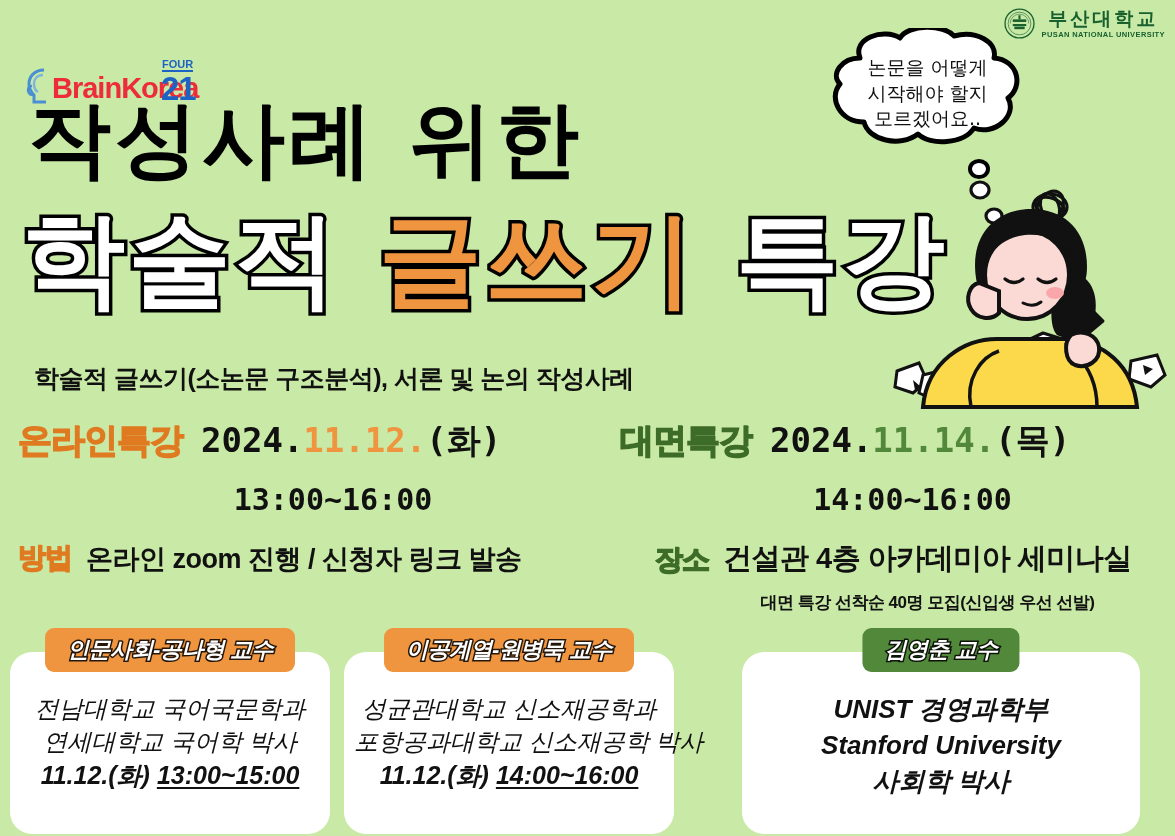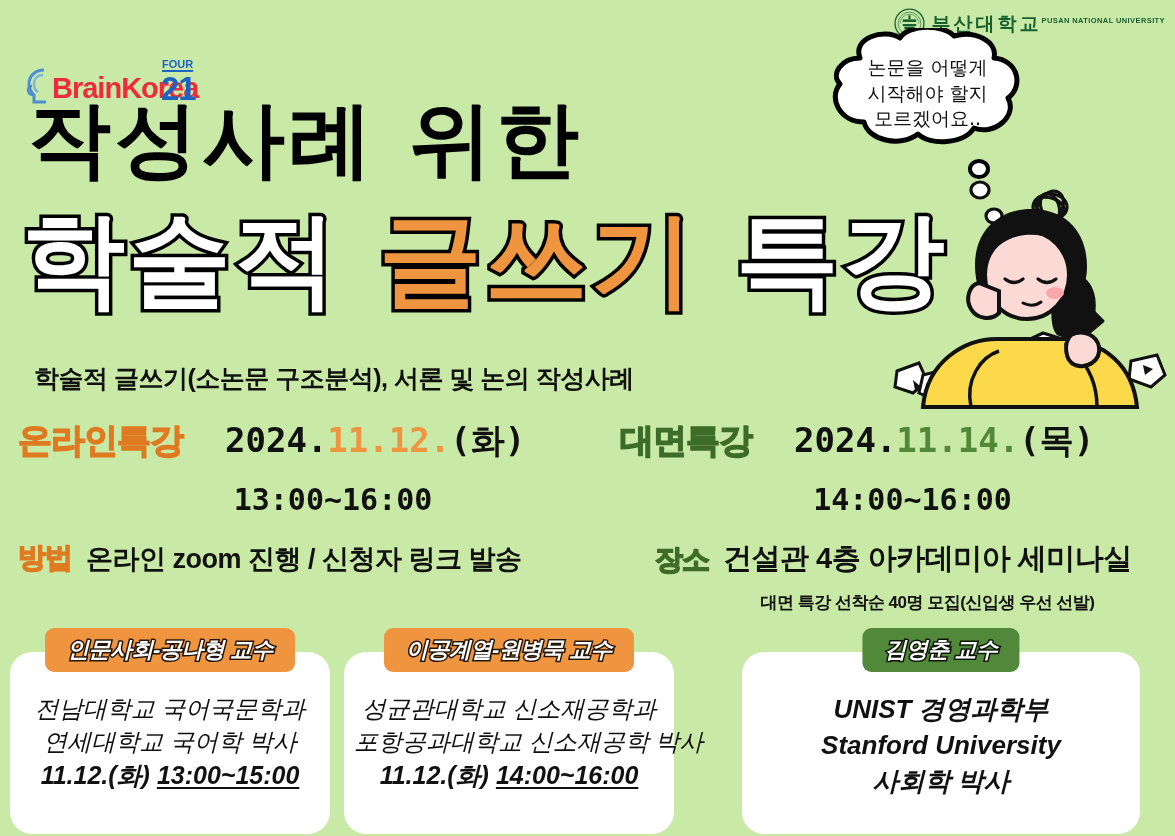--- a/index.html
+++ b/index.html
@@ -22,21 +22,21 @@
            color:#1d63c4;letter-spacing:0px;border-bottom:2px solid #1d63c4;line-height:11px;}
 
   .pre-start{position:absolute;left:198px;top:60px;
     border:3px solid #6b4a2f;background:#ffffff;
     padding:7px 16px 9px 16px;border-radius:2px;}
   .pre-start span{font-family:"DejaVu Sans Mono","Liberation Mono",monospace;
     font-size:24px;font-weight:bold;color:#1a1a1a;letter-spacing:-0.5px;white-space:nowrap;}
 
   .pnu{position:absolute;right:10px;top:8px;display:flex;align-items:center;gap:7px;}
   .pnu-emblem{width:31px;height:31px;flex:0 0 auto;}
-  .pnu-txt{display:flex;flex-direction:row;line-height:1;}
+  .pnu-txt{display:flex;flex-direction:column;line-height:1;align-items:center;}
   .pnu-kr{font-size:19px;font-weight:bold;color:#18612f;letter-spacing:3px;}
   .pnu-en{font-size:7.5px;font-weight:bold;color:#18612f;letter-spacing:0.4px;margin-top:3px;}
 
   
   .title1{position:absolute;left:28px;top:98px;font-size:83px;font-weight:bold;
     color:#000;letter-spacing:4px;line-height:1;white-space:nowrap;
     font-family:"DejaVu Sans","Liberation Sans",sans-serif;}
   .title2{position:absolute;left:22px;top:208px;font-size:103px;font-weight:bold;
     letter-spacing:3px;line-height:1;white-space:nowrap;
     font-family:"DejaVu Sans","Liberation Sans",sans-serif;}
@@ -45,21 +45,21 @@
 
   .subtitle{position:absolute;left:34px;top:362px;font-size:25px;font-weight:bold;
     color:#111;letter-spacing:-0.5px;white-space:nowrap;}
 
   
   .info{position:absolute;left:0;top:418px;width:1175px;height:200px;}
   .col{position:absolute;}
   .col-left{left:18px;top:0;width:570px;}
   .col-right{left:620px;top:0;width:545px;}
 
-  .row1{display:flex;align-items:baseline;white-space:nowrap;gap:24px;}
+  .row1{display:flex;align-items:baseline;white-space:nowrap;}
   .tag{font-size:34px;font-weight:bold;letter-spacing:-1px;}
   .tag-orange{color:#f0953f;-webkit-text-stroke:1.5px #e07a20;}
   .tag-green{color:#52883a;-webkit-text-stroke:1.5px #3d6b28;}
   .date{font-size:34px;font-weight:bold;color:#111;margin-left:18px;letter-spacing:0px;
         font-family:"DejaVu Sans Mono","Liberation Mono",monospace;}
   .date .hl-o{color:#f0953f;}
   .date .hl-g{color:#52883a;}
 
   .time{font-size:30px;font-weight:bold;color:#111;letter-spacing:0px;
         font-family:"DejaVu Sans Mono","Liberation Mono",monospace;

